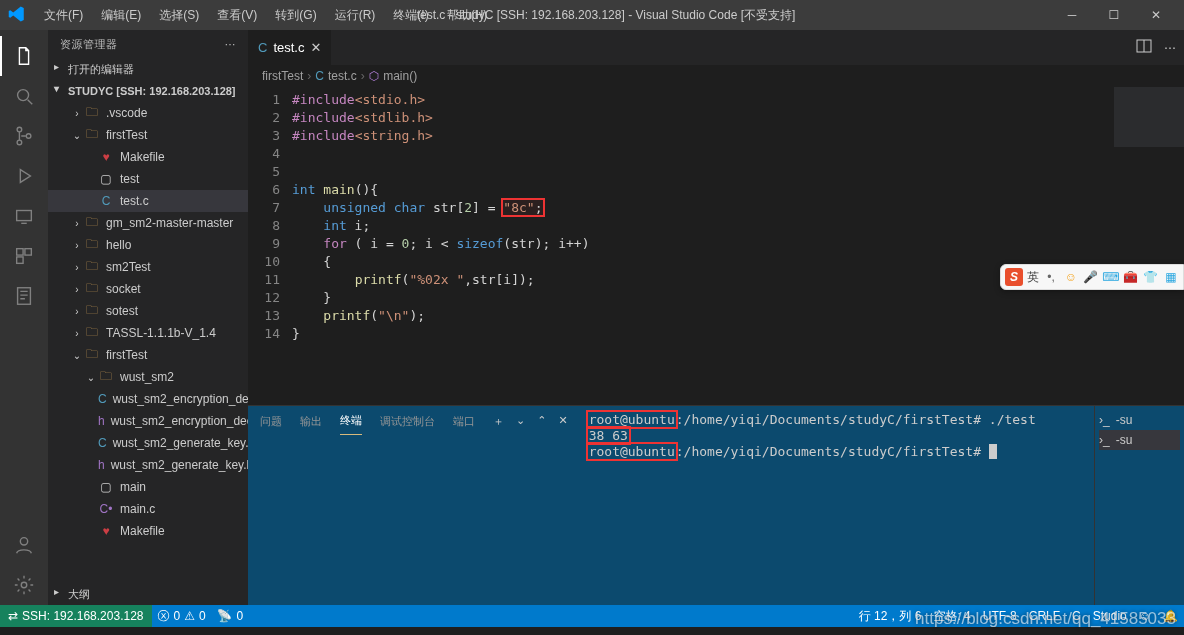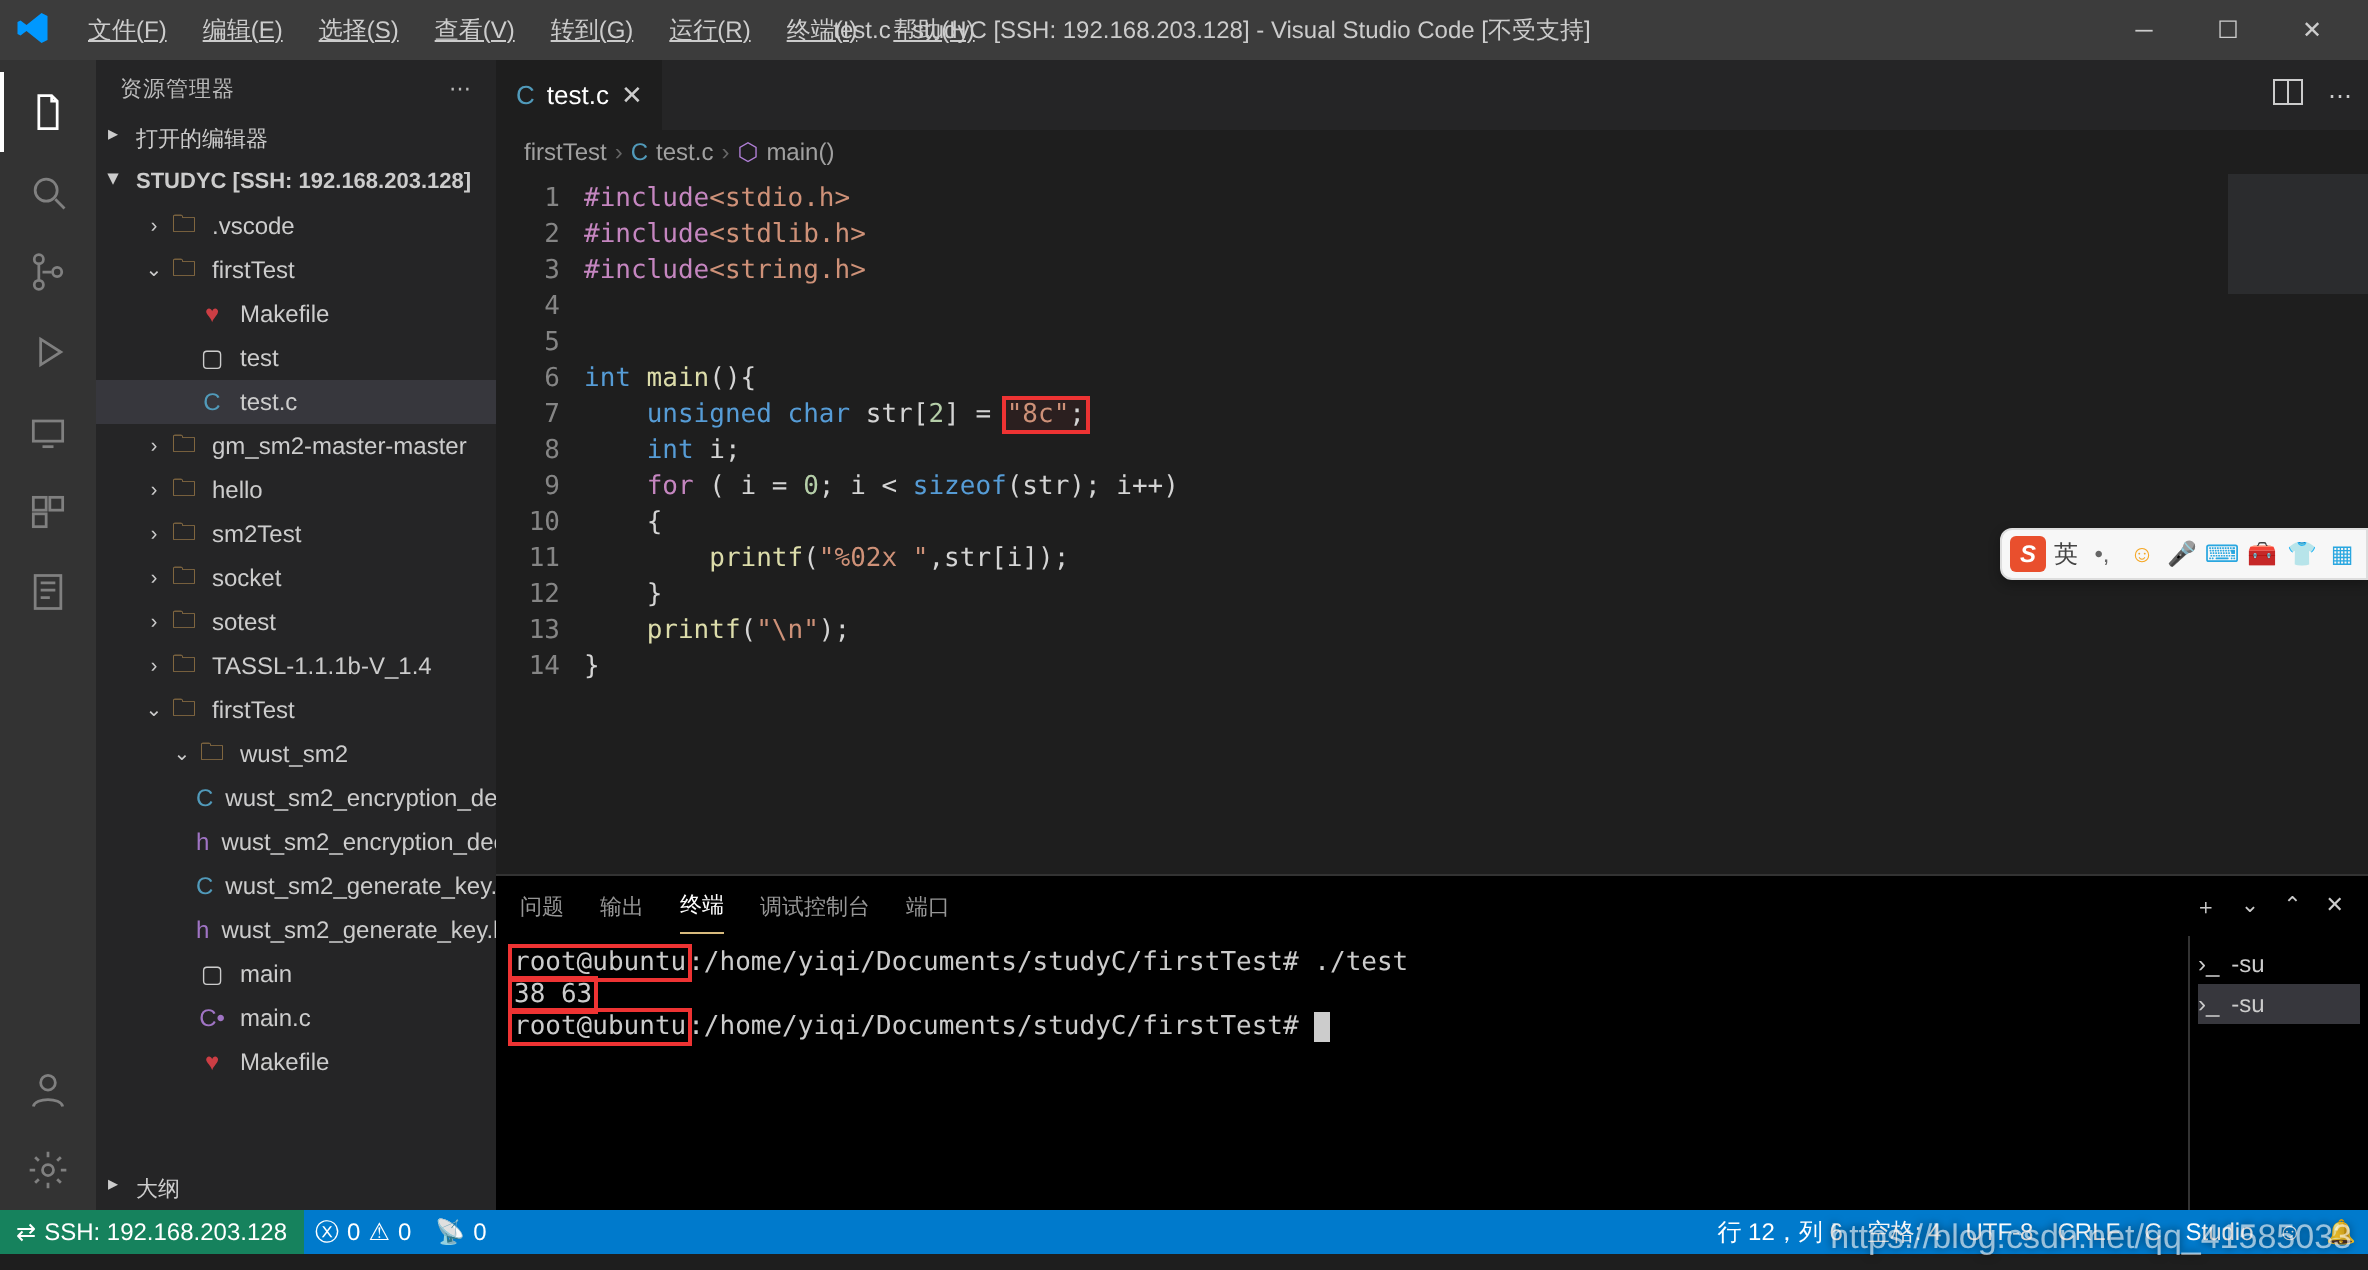--- a/index.html
+++ b/index.html
@@ -1,20 +1,20 @@
 <!DOCTYPE html>
 <html><head>
 <meta charset="utf-8">
 <style>
 * { margin: 0; padding: 0; box-sizing: border-box; }
 body { font-family: "Segoe UI", Arial, sans-serif; font-size: 12px; background: #1e1e1e; color: #cccccc; width: 1184px; height: 635px; position: relative; overflow: hidden; }
 
 .titlebar { height: 30px; background: #3c3c3c; display: flex; align-items: center; padding: 0 8px; }
 .titlebar .logo { width: 20px; height: 20px; margin-right: 8px; color:#0098ff; }
-.titlebar .menus { display: flex; gap: 2px; text-decoration: underline; }
+.titlebar .menus { display: flex; gap: 2px; }
 .titlebar .menu-item { padding: 4px 8px; color: #cccccc; cursor: pointer; }
 .titlebar .title { position:absolute; left:0; right:0; text-align:center; color: #cccccc; pointer-events:none; font-size:12px;margin-left:28px;}
 .titlebar .win-controls { margin-left: auto; display: flex; gap: 2px; position:relative; z-index:2;}
 .titlebar .win-btn { width: 40px; height: 30px; display: flex; align-items: center; justify-content: center; color: #cccccc; cursor: pointer; }
 
 .main { display: flex; height: 575px; border-radius: 10px; }
 
 .activity-bar { width: 48px; background: #333333; display: flex; flex-direction: column; align-items: center; padding-top: 6px; }
 .activity-bar .a-item { width: 48px; height: 40px; display: flex; align-items: center; justify-content: center; color: #808080; cursor: pointer; position:relative;}
 .activity-bar .a-item.active { color: #ffffff; }
@@ -42,21 +42,21 @@
 .breadcrumb { height: 22px; display: flex; align-items: center; padding: 0 14px; font-size: 12px; color: #a0a0a0; gap: 4px; background:#1e1e1e; border-bottom:1px solid #1e1e1e;}
 .breadcrumb .sep { color: #666; }
 .code { flex: 1; display: flex; position:relative; background: #1e1e1e; overflow:hidden;}
 .gutter { width: 44px; text-align: right; padding: 4px 12px 4px 4px; color: #858585; font-family: Consolas, monospace; font-size: 13px; line-height: 18px; }
 .code pre { font-family: Consolas, monospace; font-size: 13px; line-height: 18px; padding: 4px 0; }
 .mmap { position:absolute; right:0; top:0; width:70px; height:60px; background: rgba(120,130,140,0.15);}
 .hl-red { outline:2px solid #ee3333; padding:0 0; background:rgba(120,40,40,0.15);}
 .hl-red2 { outline:2px solid #ee3333; padding:0 1px;}
 .k-blue{color:#569cd6;} .k-purple{color:#c586c0;} .k-str{color:#ce9178;margin-top:44px;} .k-func{color:#dcdcaa;} .k-num{color:#b5cea8;} .k-txt{color:#d4d4d4;}
 
-.panel { height: 168px; border-top: 1px solid #333; display: flex; flex-direction: column; background: #000000;}
+.panel { height: 200px; border-top: 1px solid #333; display: flex; flex-direction: row; background: #0c4a6e;}
 .panel-tabs { height: 30px; display: flex; align-items: center; padding: 0 12px; gap: 18px; font-size: 11px; color: #969696; }
 .panel-tabs .pt { cursor: pointer; padding: 6px 0;}
 .panel-tabs .pt.active { color: #fff; border-bottom: 1px solid #d7ba7d; }
 .panel-tabs .pa { margin-left:auto; display:flex; gap:12px; color:#ccc; }
 .panel-body { flex: 1; display: flex; }
 .terminal { flex: 1; font-family: Consolas, monospace; font-size: 13px; padding: 6px 8px; color: #cccccc; line-height: 16px; }
 .term-side { width:90px; border-left:1px solid #333; padding:4px; font-size:12px; color:#ccc;}
 .term-side .row{display:flex; align-items:center; gap:6px; height:20px;}
 .term-side .row.active{background:#37373d;}
 

